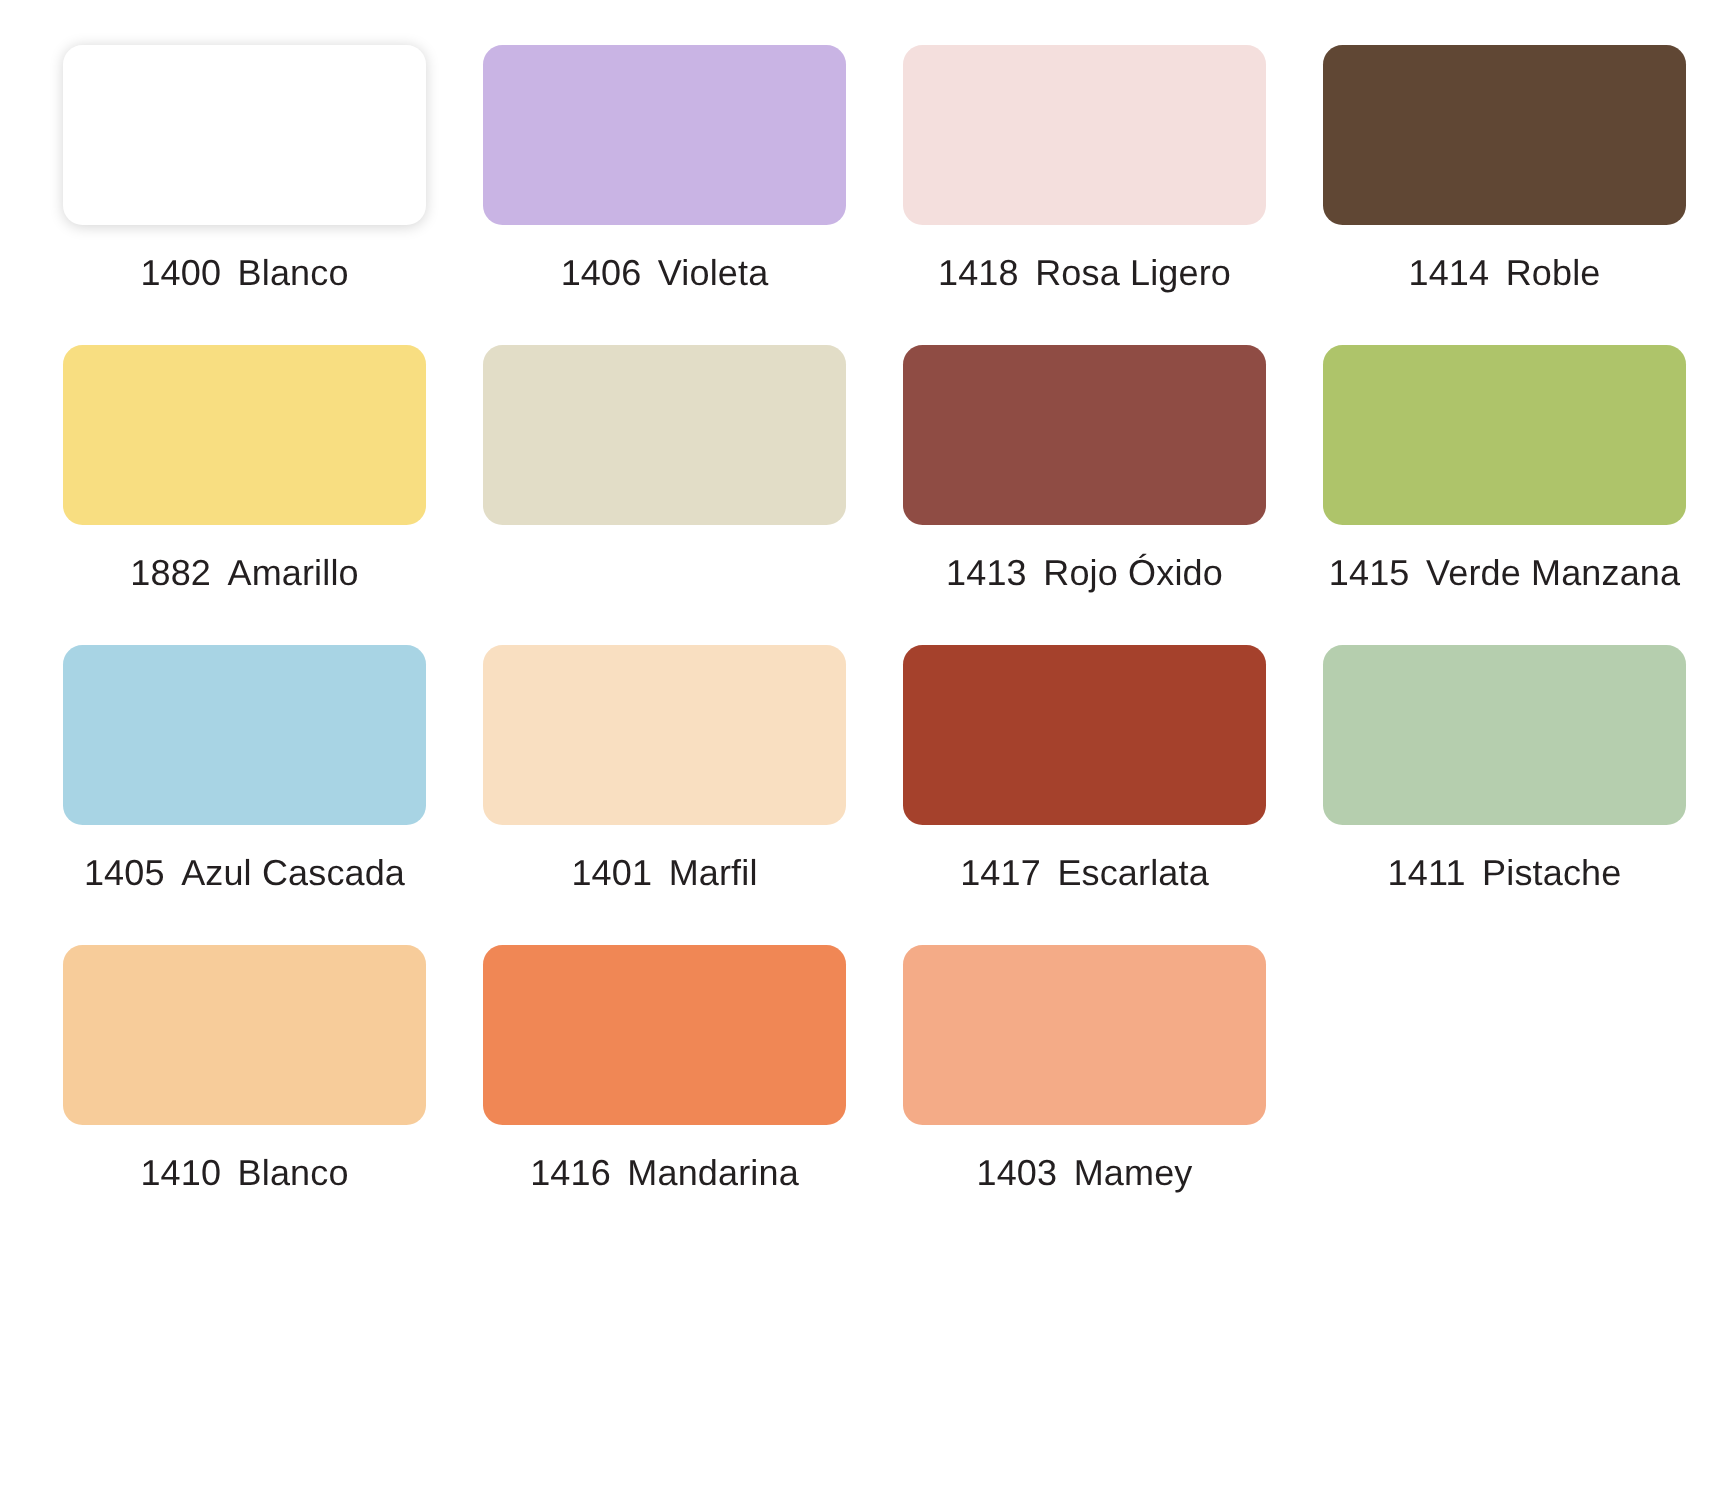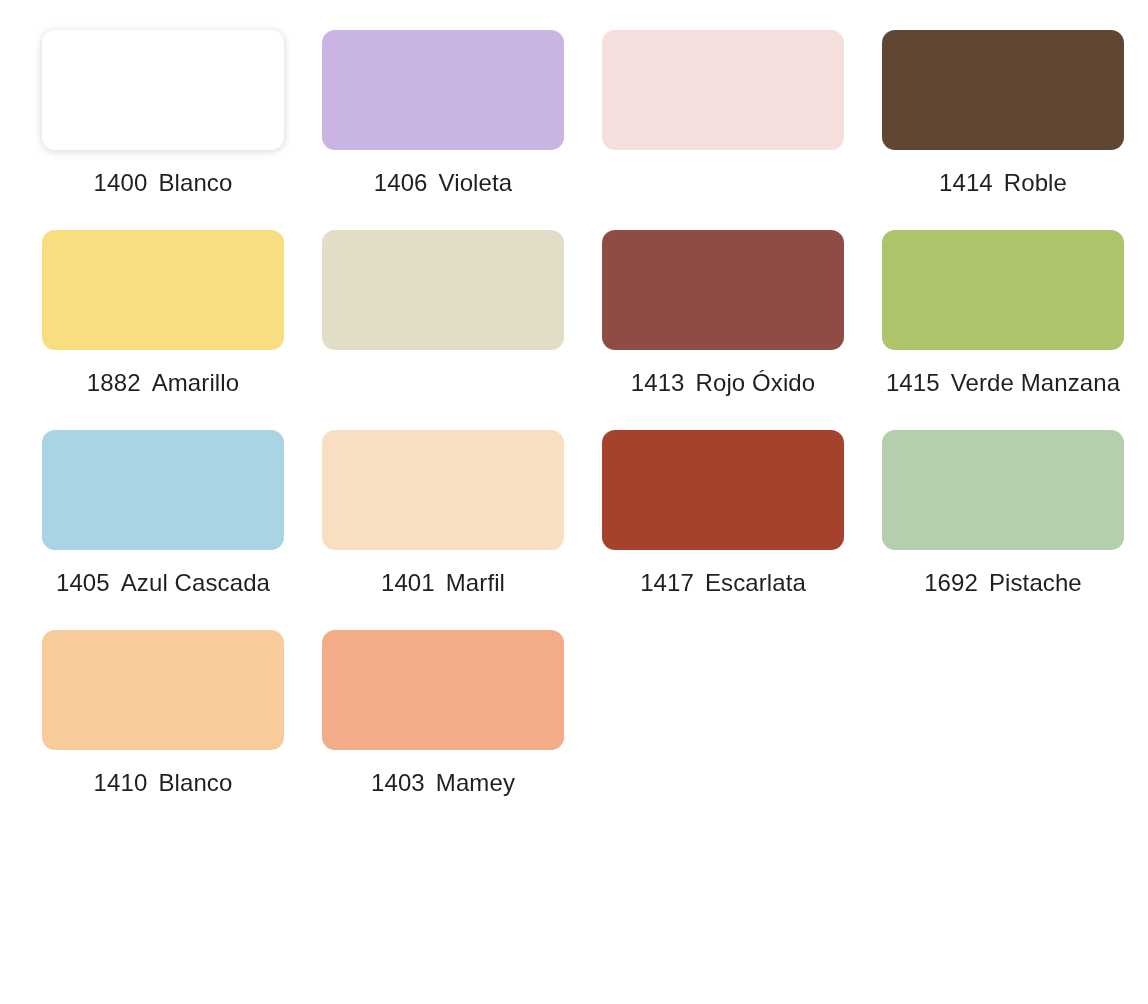--- a/index.html
+++ b/index.html
@@ -83,20 +83,21 @@
       <div class="swatch-cell">
         <div class="swatch-chip is-white" style="background: rgb(255, 255, 255);"></div>
         <div class="swatch-label"><span class="swatch-code">1400</span><span class="swatch-gap"></span><span class="swatch-name">Blanco</span></div>
       </div>
       <div class="swatch-cell">
         <div class="swatch-chip" style="background: rgb(201, 180, 228);"></div>
         <div class="swatch-label"><span class="swatch-code">1406</span><span class="swatch-gap"></span><span class="swatch-name">Violeta</span></div>
       </div>
       <div class="swatch-cell">
         <div class="swatch-chip" style="background: rgb(244, 223, 221);"></div>
+        <div class="swatch-label"><span class="swatch-code">1418</span><span class="swatch-gap"></span><span class="swatch-name">Rosa Ligero</span></div>
       </div>
       <div class="swatch-cell">
         <div class="swatch-chip" style="background: rgb(96, 71, 52);"></div>
         <div class="swatch-label"><span class="swatch-code">1414</span><span class="swatch-gap"></span><span class="swatch-name">Roble</span></div>
       </div>
       <div class="swatch-cell">
         <div class="swatch-chip" style="background: rgb(248, 222, 129);"></div>
         <div class="swatch-label"><span class="swatch-code">1882</span><span class="swatch-gap"></span><span class="swatch-name">Amarillo</span></div>
       </div>
       <div class="swatch-cell">
@@ -117,24 +118,28 @@
       <div class="swatch-cell">
         <div class="swatch-chip" style="background: rgb(249, 223, 193);"></div>
         <div class="swatch-label"><span class="swatch-code">1401</span><span class="swatch-gap"></span><span class="swatch-name">Marfil</span></div>
       </div>
       <div class="swatch-cell">
         <div class="swatch-chip" style="background: rgb(165, 65, 44);"></div>
         <div class="swatch-label"><span class="swatch-code">1417</span><span class="swatch-gap"></span><span class="swatch-name">Escarlata</span></div>
       </div>
       <div class="swatch-cell">
         <div class="swatch-chip" style="background: rgb(181, 206, 174);"></div>
-        <div class="swatch-label"><span class="swatch-code">1692</span><span class="swatch-gap"></span><span class="swatch-name">Pistache</span></div>
+        <div class="swatch-label"><span class="swatch-code">1411</span><span class="swatch-gap"></span><span class="swatch-name">Pistache</span></div>
       </div>
       <div class="swatch-cell">
         <div class="swatch-chip" style="background: rgb(247, 204, 154);"></div>
         <div class="swatch-label"><span class="swatch-code">1410</span><span class="swatch-gap"></span><span class="swatch-name">Blanco</span></div>
+      </div>
+      <div class="swatch-cell">
+        <div class="swatch-chip" style="background: rgb(240, 135, 85);"></div>
+        <div class="swatch-label"><span class="swatch-code">1416</span><span class="swatch-gap"></span><span class="swatch-name">Mandarina</span></div>
       </div>
       <div class="swatch-cell">
         <div class="swatch-chip" style="background: rgb(244, 171, 135);"></div>
         <div class="swatch-label"><span class="swatch-code">1403</span><span class="swatch-gap"></span><span class="swatch-name">Mamey</span></div>
       </div>
     </div>
 </div>
 
 </body></html>

